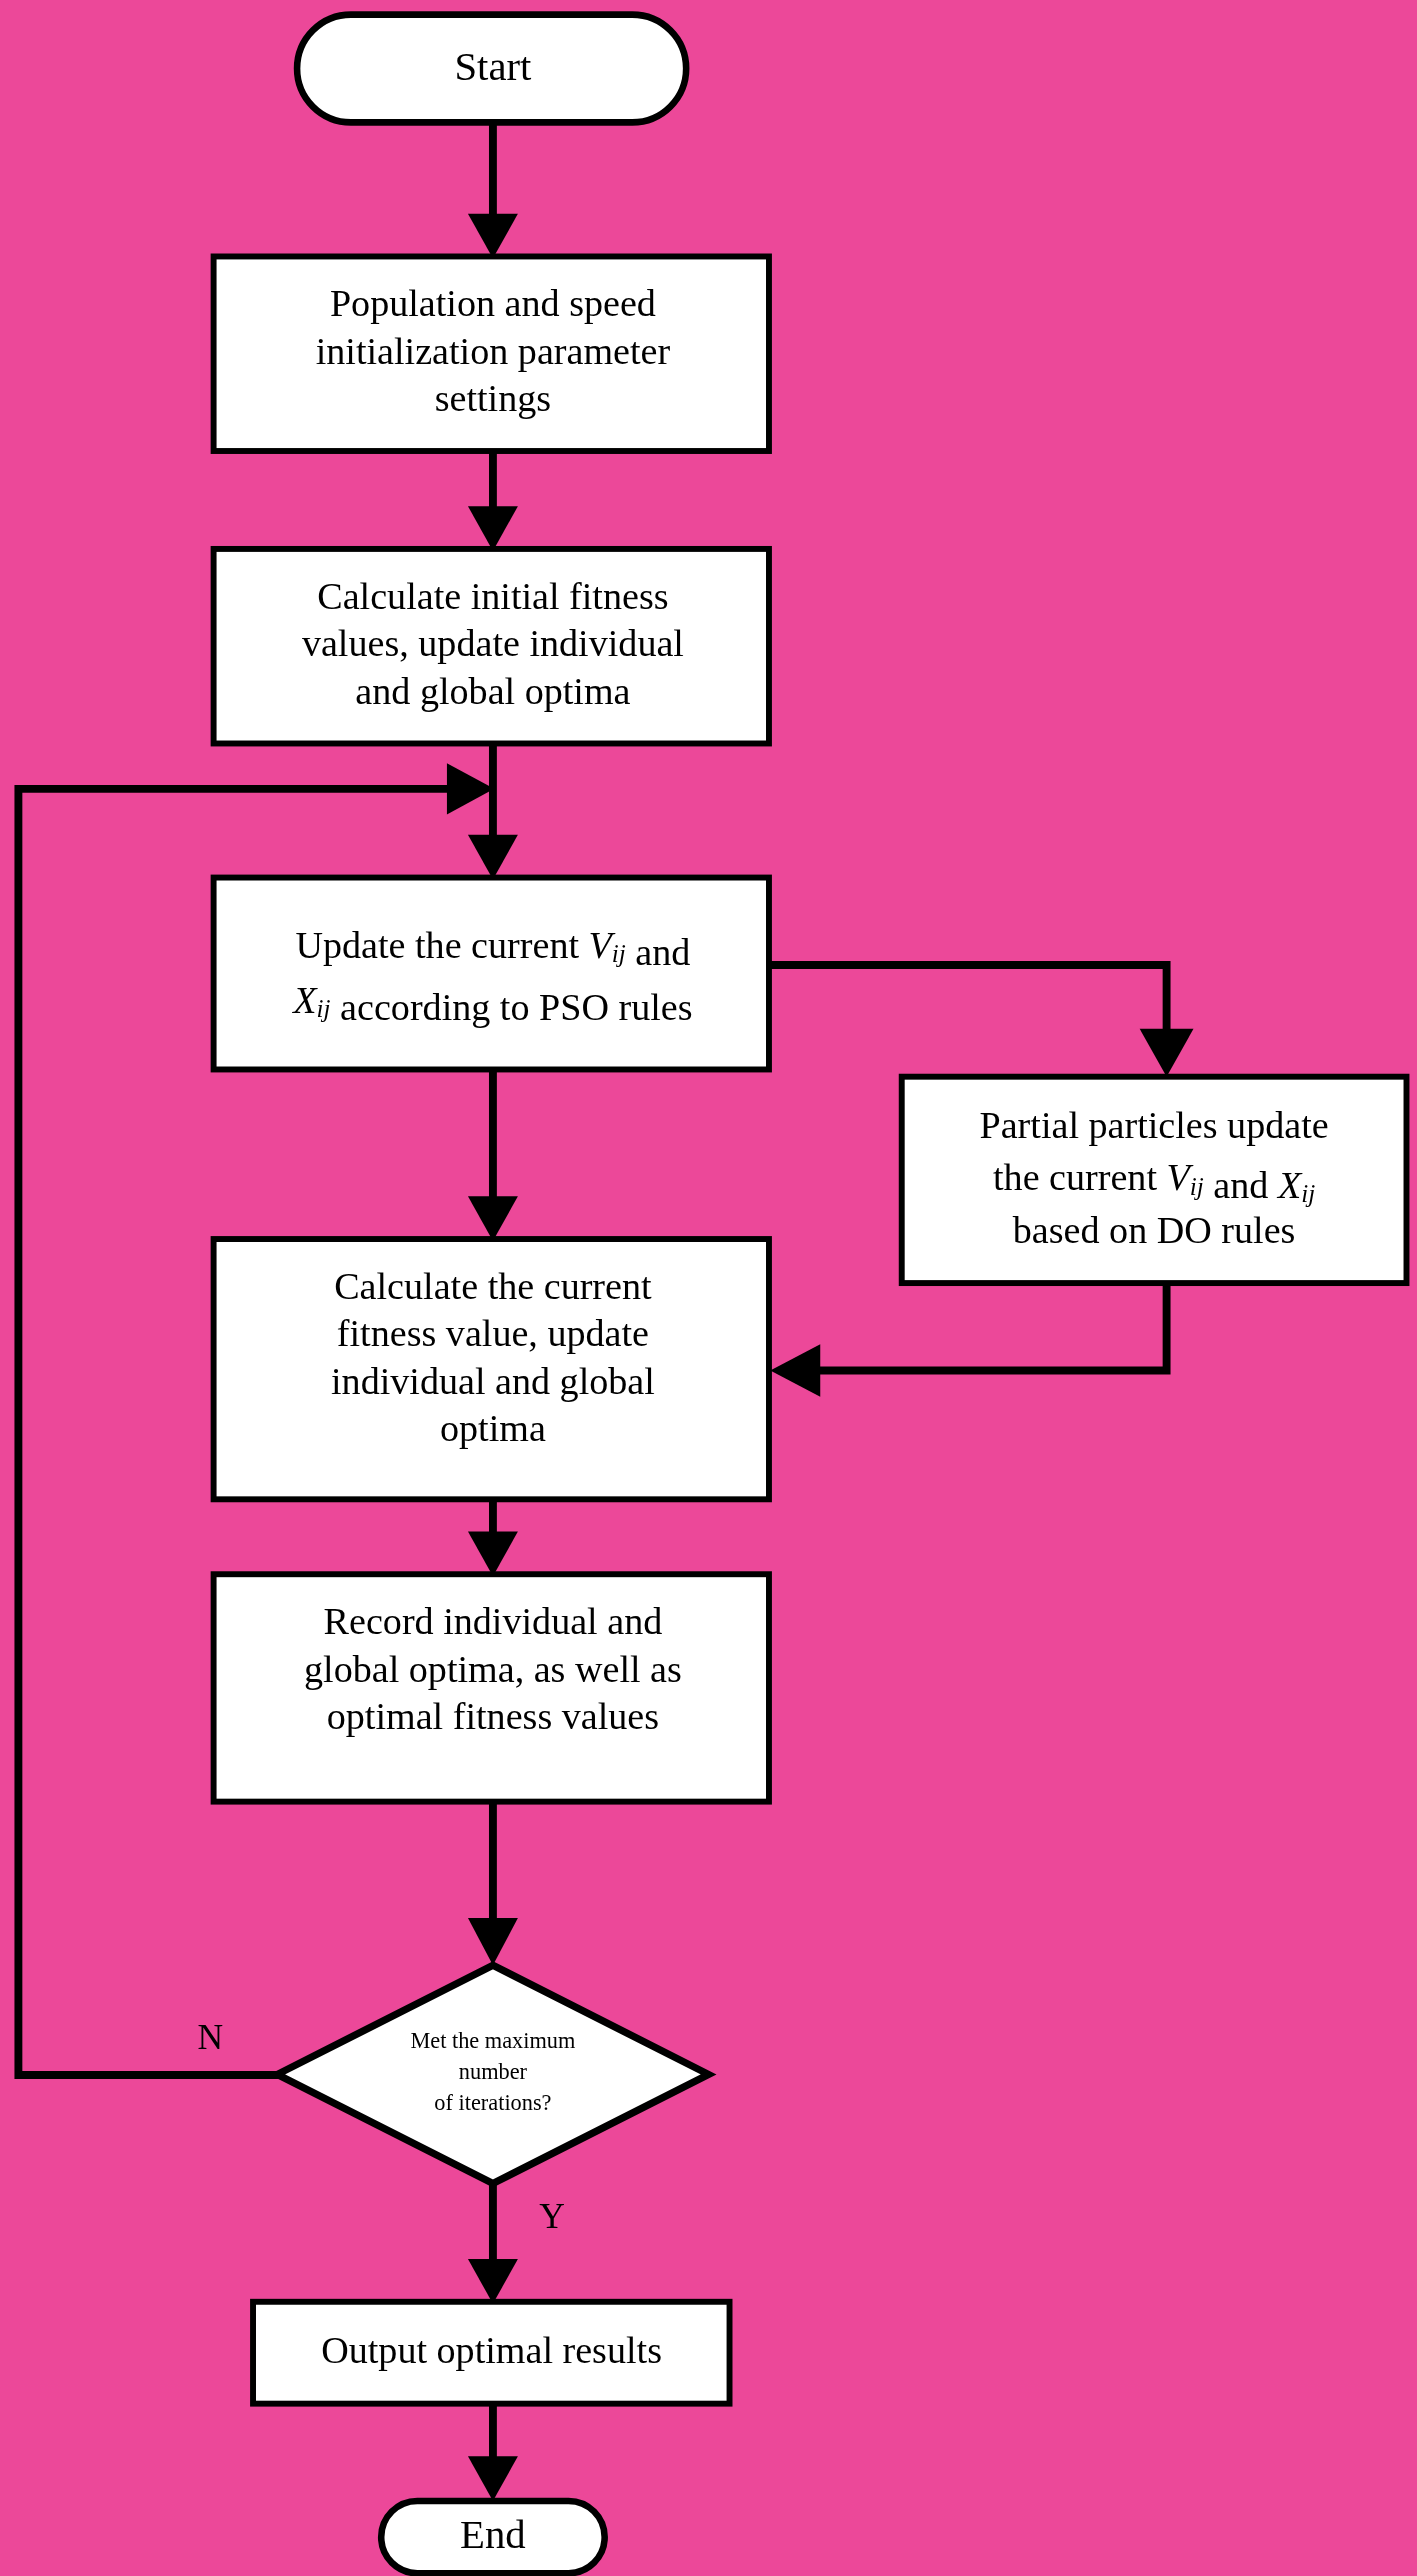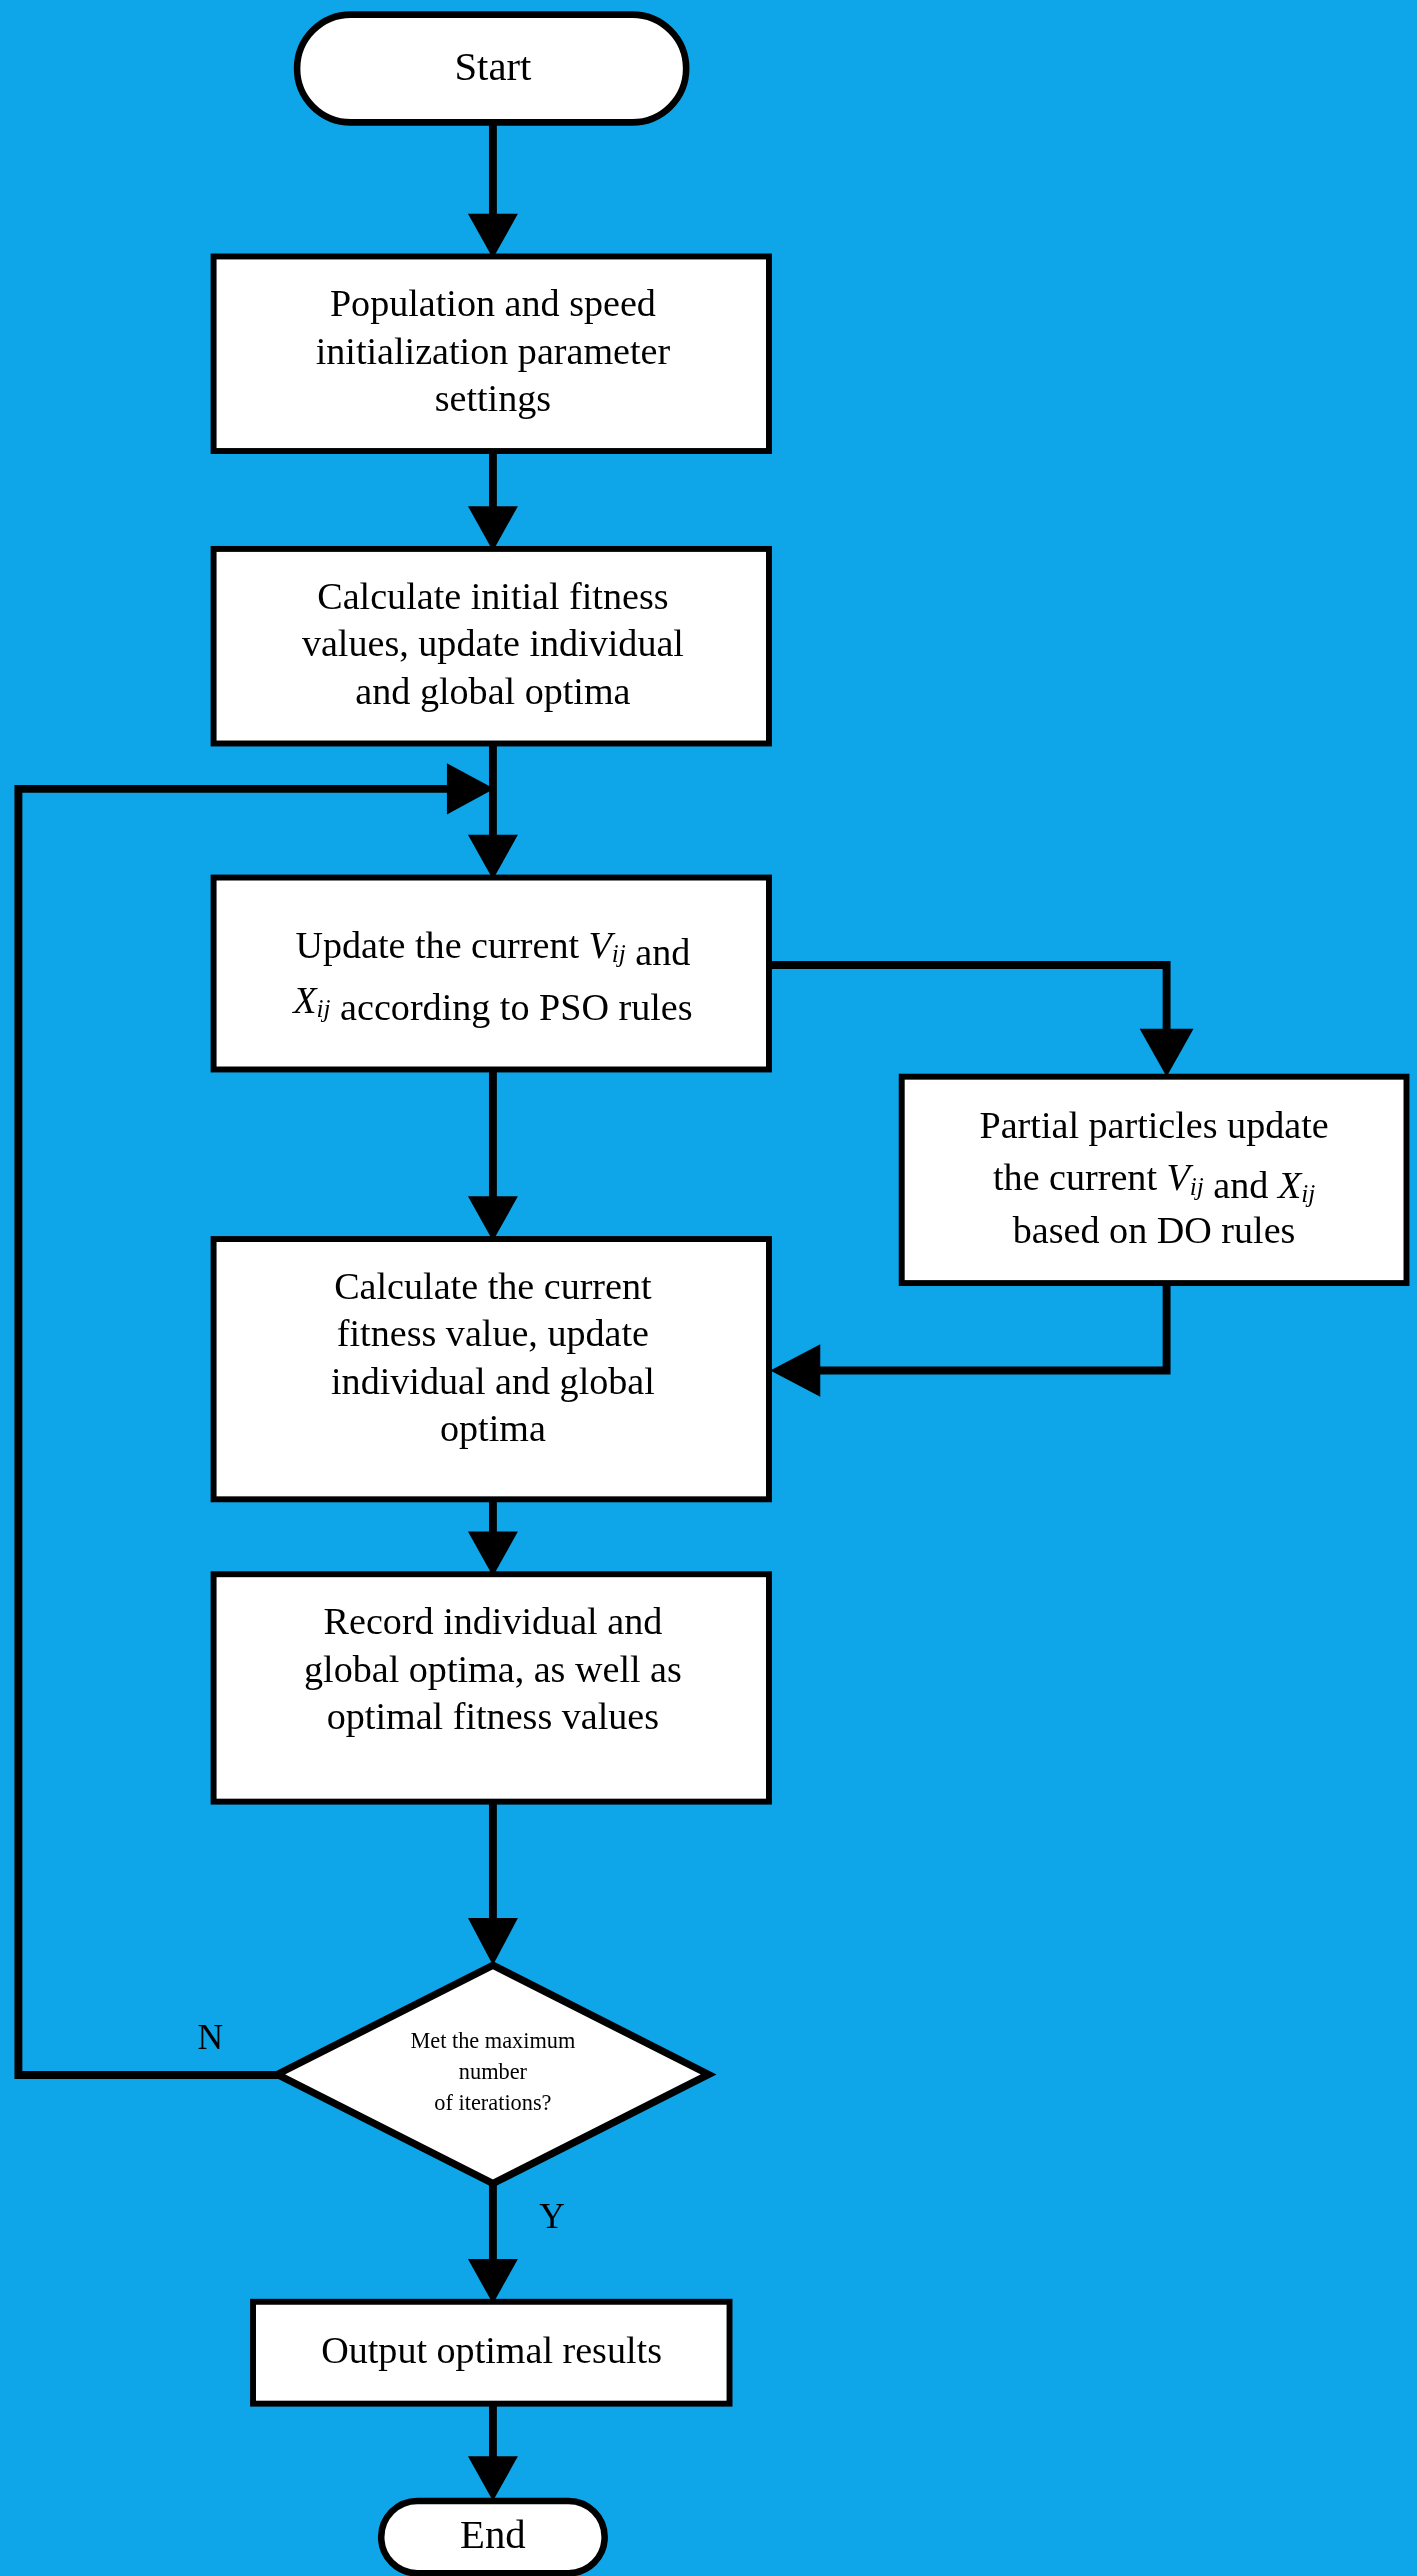--- a/index.html
+++ b/index.html
@@ -7,21 +7,21 @@
     padding: 0;
     background: #ffffff;
   }
   body {
     font-family: "Liberation Serif", "DejaVu Serif", serif;
   }
   #flowchart-root {
     position: relative;
     width: 1417px;
     height: 2576px;
-    background: #0ea5e9;
+    background: #ec4899;
     overflow: hidden;
   }
   svg.chart-svg {
     position: absolute;
     top: 0;
     left: 0;
     width: 1417px;
     height: 2576px;
     display: block;
   }

